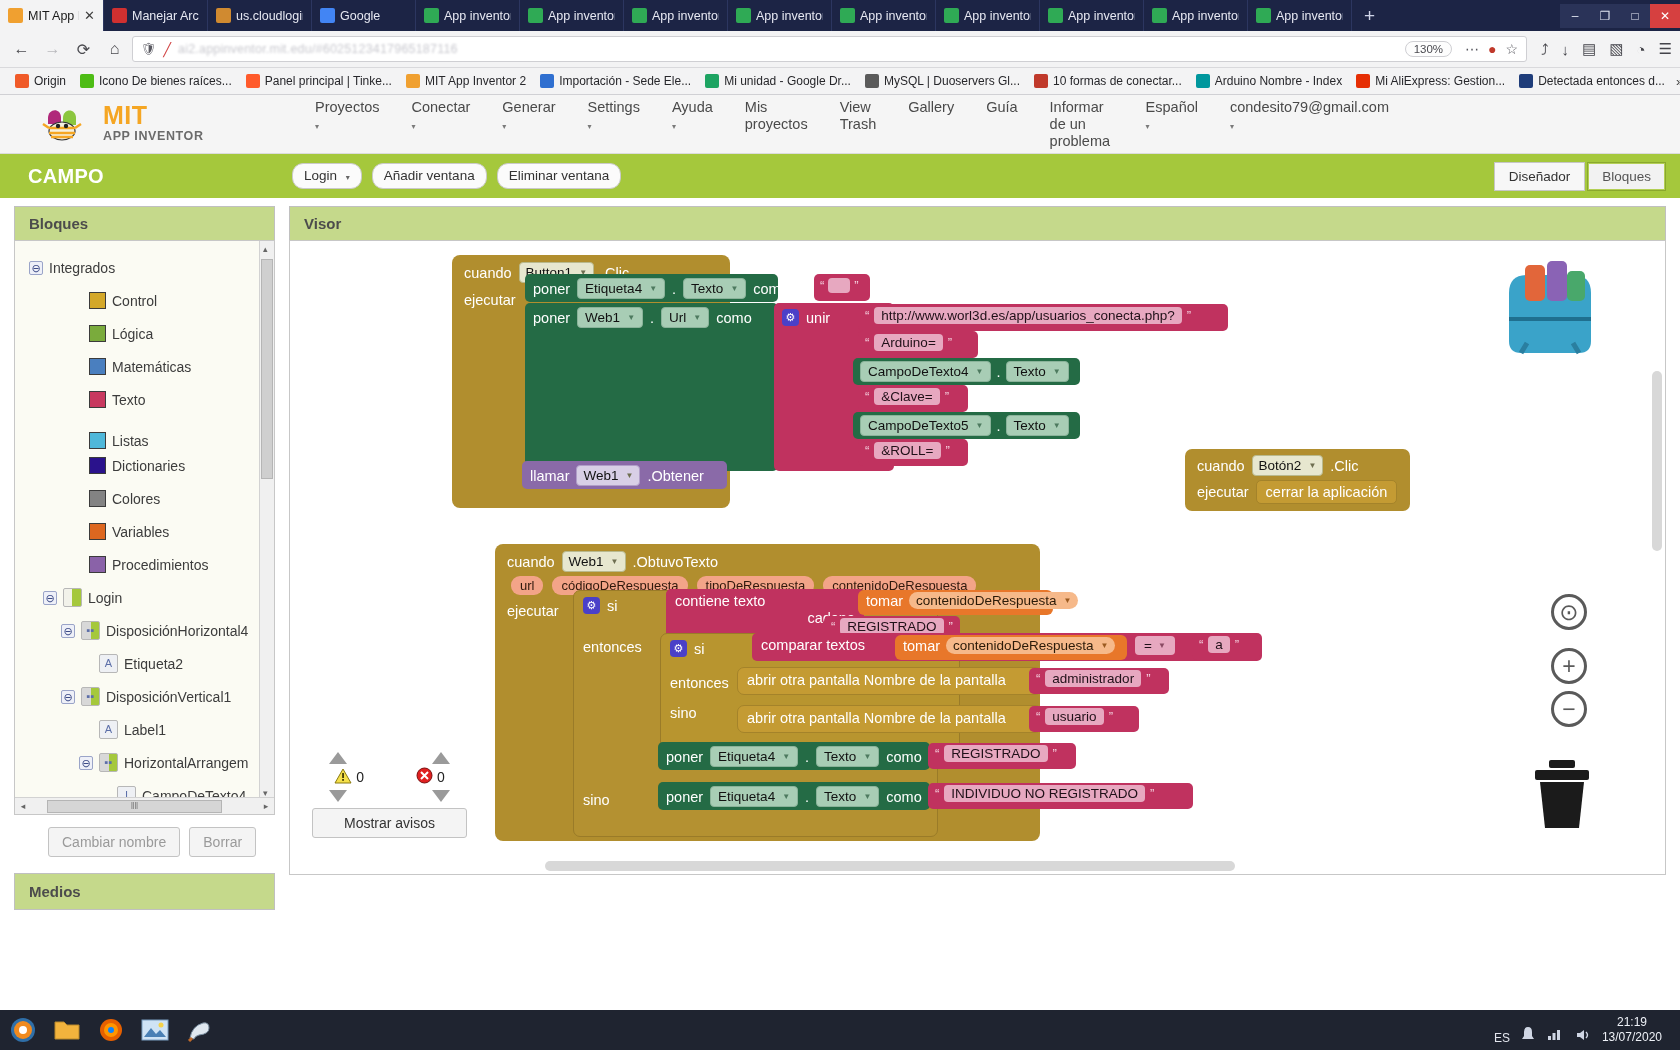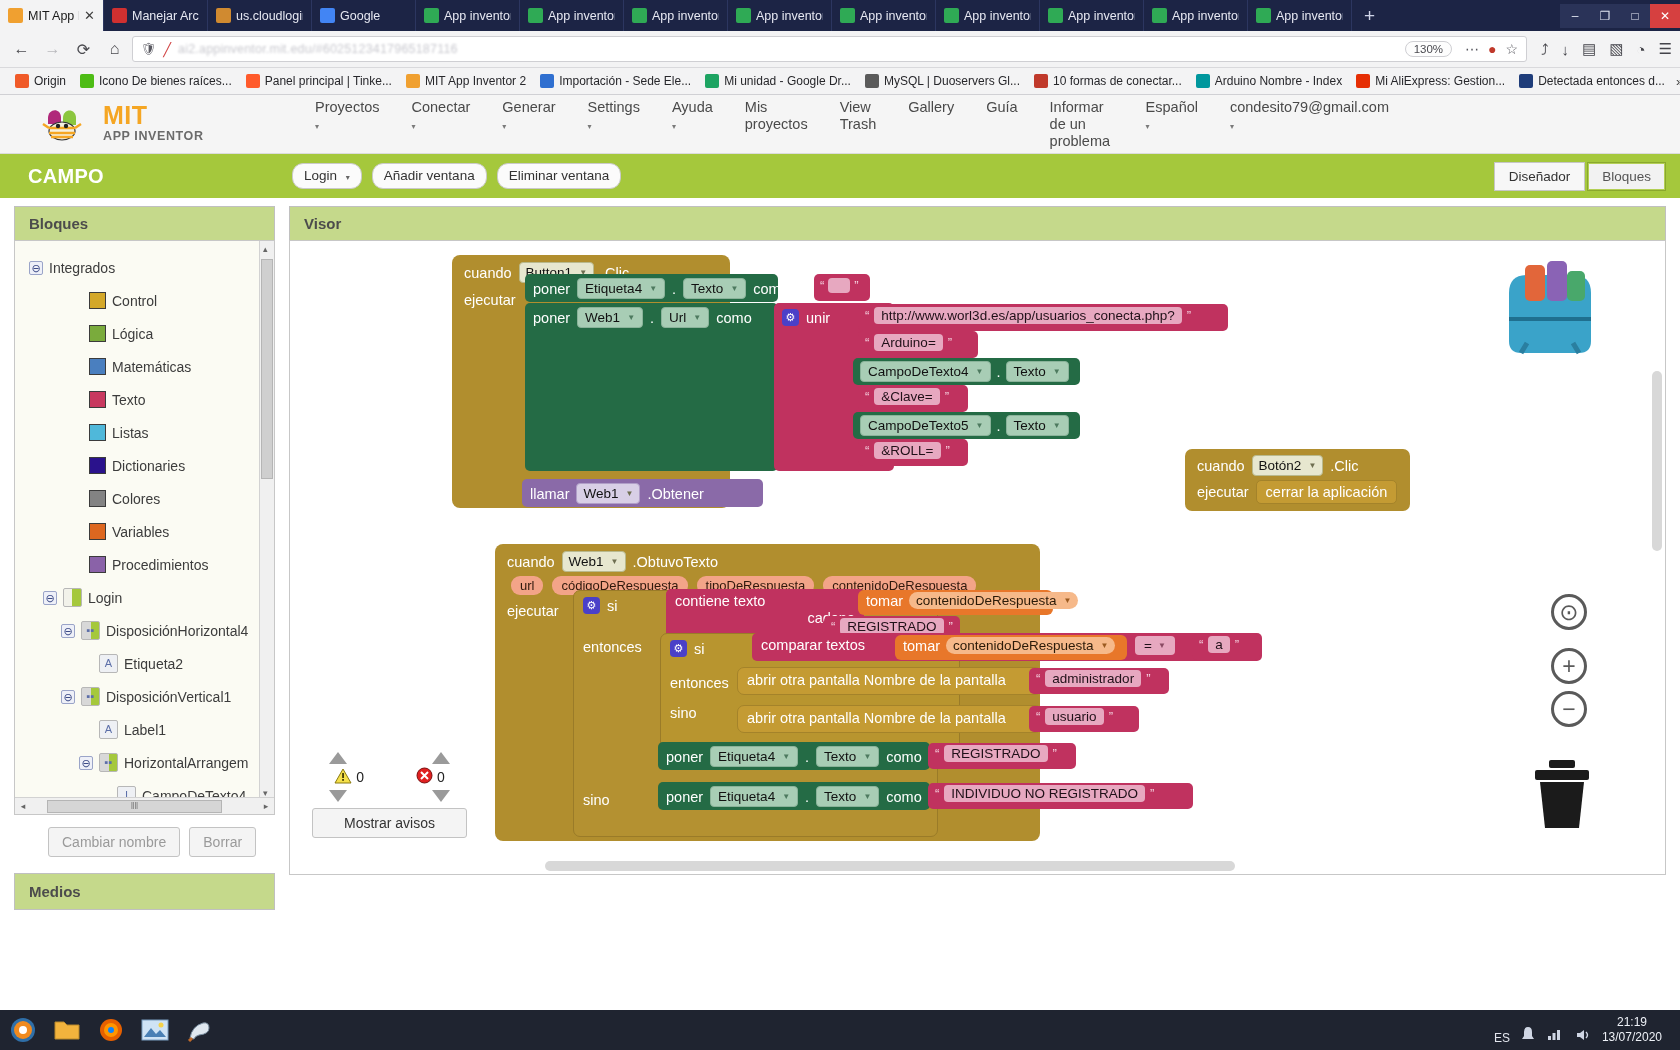--- a/index.html
+++ b/index.html
@@ -416,21 +416,21 @@
             <span>Lógica</span>
           </div>
           <div class="trow" style="padding-left: 74px;">
             <span class="swatch" style="background:#4a7fbf"></span>
             <span>Matemáticas</span>
           </div>
           <div class="trow" style="padding-left: 74px;">
             <span class="swatch" style="background:#c8395f"></span>
             <span>Texto</span>
           </div>
-          <div class="trow" style="padding-left: 74px;">
+          <div class="trow" style="padding-left: 74px; align-items: flex-end;">
             <span class="swatch" style="background:#4fb8da"></span>
             <span>Listas</span>
           </div>
           <div class="trow" style="padding-left: 74px;">
             <span class="swatch" style="background:#2a128c"></span>
             <span>Dictionaries</span>
           </div>
           <div class="trow" style="padding-left: 74px;">
             <span class="swatch" style="background:#838383"></span>
             <span>Colores</span>
@@ -612,21 +612,21 @@
           </div>
         </div>
         <div class="blk pinkblk" style="left:568px; top:198px; width:110px; height:27px;">
           <div class="row" style="padding:3px 7px;gap:5px;">
             <span class="quote">“</span>
             <span class="pfield">&amp;ROLL=</span>
             <span class="quote">”</span>
           </div>
         </div>
 
-        <div class="blk purpblk" style="left:232px; top:238px; width:241px; height:28px;">
+        <div class="blk purpblk" style="left:232px; top:220px; width:205px; height:28px;">
           <div class="row" style="padding:4px 8px;">
             <span>llamar</span>
             <span class="fieldbox" style="background:#d8cfe6;border-color:#b09ec8;">
               <span>Web1</span>
               <span class="dd">▼</span>
             </span>
             <span>.Obtener</span>
           </div>
         </div>
 

